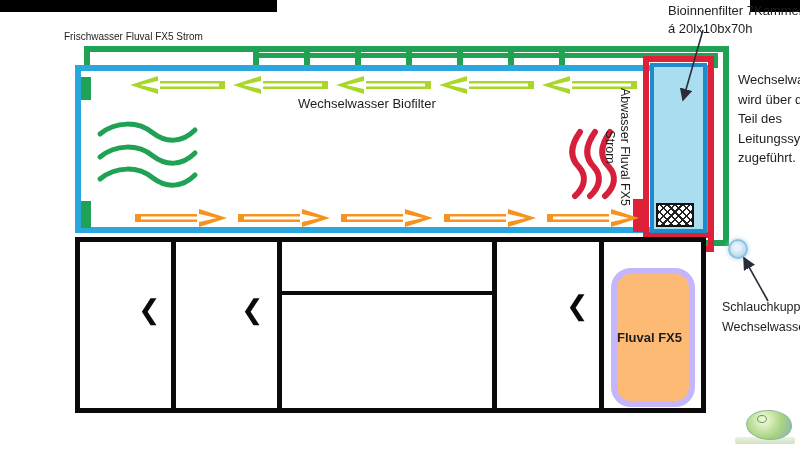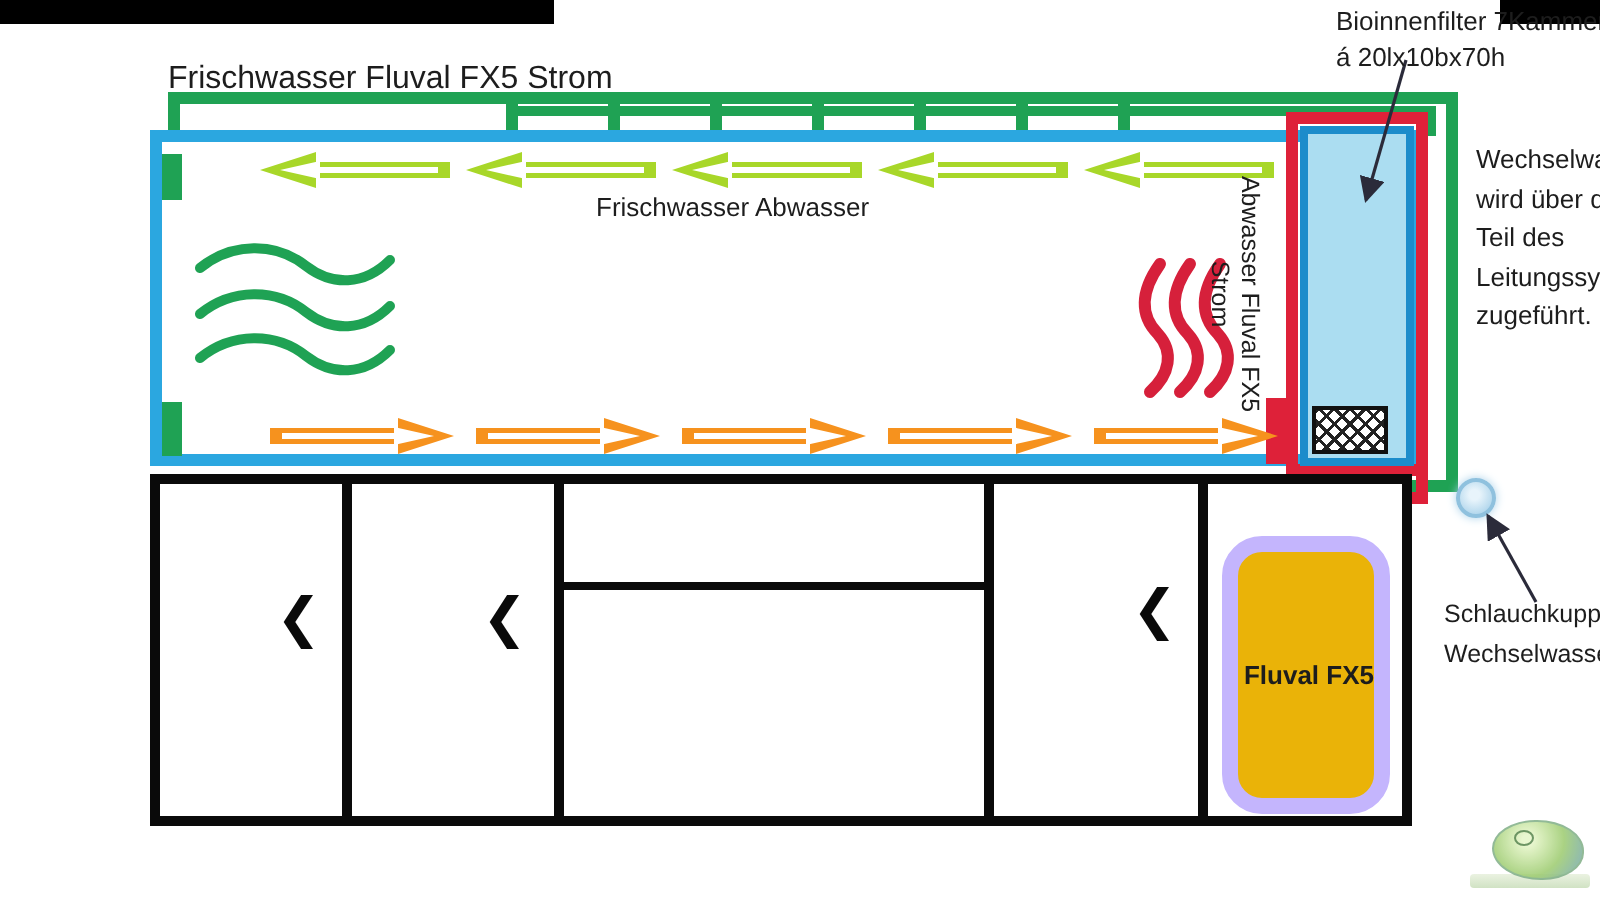--- a/index.html
+++ b/index.html
@@ -14,22 +14,22 @@
   .tank{border:6px solid #2BA7E0;background:#fff;}
   .redframe{border:6px solid #DE2139;background:transparent;}
   .chamber{border:4px solid #1C8CCB;background:#ABDDF1;}
   .crosshatch{border:2px solid #111;background-color:#fff;
      background-image:repeating-linear-gradient(45deg,transparent 0 4px,#222 4px 5.5px),
                       repeating-linear-gradient(-45deg,transparent 0 4px,#222 4px 5.5px);}
   .cabinet{border:5px solid #0a0a0a;background:#fff;}
   .divider{background:#0a0a0a;}
   .handle{position:absolute;font-family:"DejaVu Sans","Liberation Sans",sans-serif;
           font-size:27px;font-weight:bold;color:#0a0a0a;line-height:1;}
-  .fx5{border:8px solid #c4b5fd;border-radius:20px;background:#eab308;
-       display:flex;align-items:center;justify-content:flex-end;}
+  .fx5{border:6px solid #c4b5fd;border-radius:20px;background:#fdba74;
+       display:flex;align-items:center;justify-content:flex-start;}
   .fx5 span{font-weight:bold;font-size:13px;}
   .vlabel{position:absolute;transform:rotate(90deg);text-align:center;
           font-size:12.5px;line-height:15px;white-space:nowrap;}
   .note{line-height:19.5px;}
   .coupling{border-radius:50%;border:2px solid #8FC1DE;
             background:radial-gradient(circle at 45% 40%, #e8f4fb 20%, #A9D2EA 85%);
             box-shadow:0 0 5px #a9d2ea;}
   .wm-blob{border-radius:48% 52% 46% 54%;opacity:.85;
            background:radial-gradient(circle at 38% 32%, #e6f6c8 8%, #9ccb6e 55%, #6fa3b8 100%);
            border:1px solid #7fae86;}
@@ -126,28 +126,28 @@
         <polygon points="526,218 506,213.5 506,216.5 450,216.5 450,219.5 506,219.5 506,222.5" fill="#ffffff"></polygon>
         <polygon points="639,218 611,209 611,214 547,214 547,222 611,222 611,227" fill="#F6921E"></polygon>
         <polygon points="629,218 609,213.5 609,216.5 553,216.5 553,219.5 609,219.5 609,222.5" fill="#ffffff"></polygon>
       </g>
     <g stroke="#2b2b3a" stroke-width="1.6" fill="none">
       <path d="M703,30 L683,100" marker-end="url(#ah)"></path>
       <path d="M768,301 L744,258" marker-end="url(#ah)"></path>
     </g>
   </svg>
 
-  <div class="label" style="left:84px;top:31px;font-size:16px;">Frischwasser Fluval FX5 Strom</div>
+  <div class="label" style="left:64px;top:31px;font-size:10px;">Frischwasser Fluval FX5 Strom</div>
 
   <div class="label" style="left:668px;top:2px;line-height:18px;">
     <div>Bioinnenfilter 7Kammer System</div>
     <div>á 20lx10bx70h</div>
   </div>
 
-  <div class="label" style="left:298px;top:96px;">Frischwasser Abwasser</div>
+  <div class="label" style="left:298px;top:96px;">Wechselwasser Biofilter</div>
 
   <div class="vlabel" style="left:552px;top:132px;width:130px;height:30px;">
     <div>Abwasser Fluval FX5</div>
     <div>Strom</div>
   </div>
 
   <div class="label note" style="left:738px;top:70px;">
     <div>Wechselwasser</div>
     <div>wird über diesen</div>
     <div>Teil des</div>

